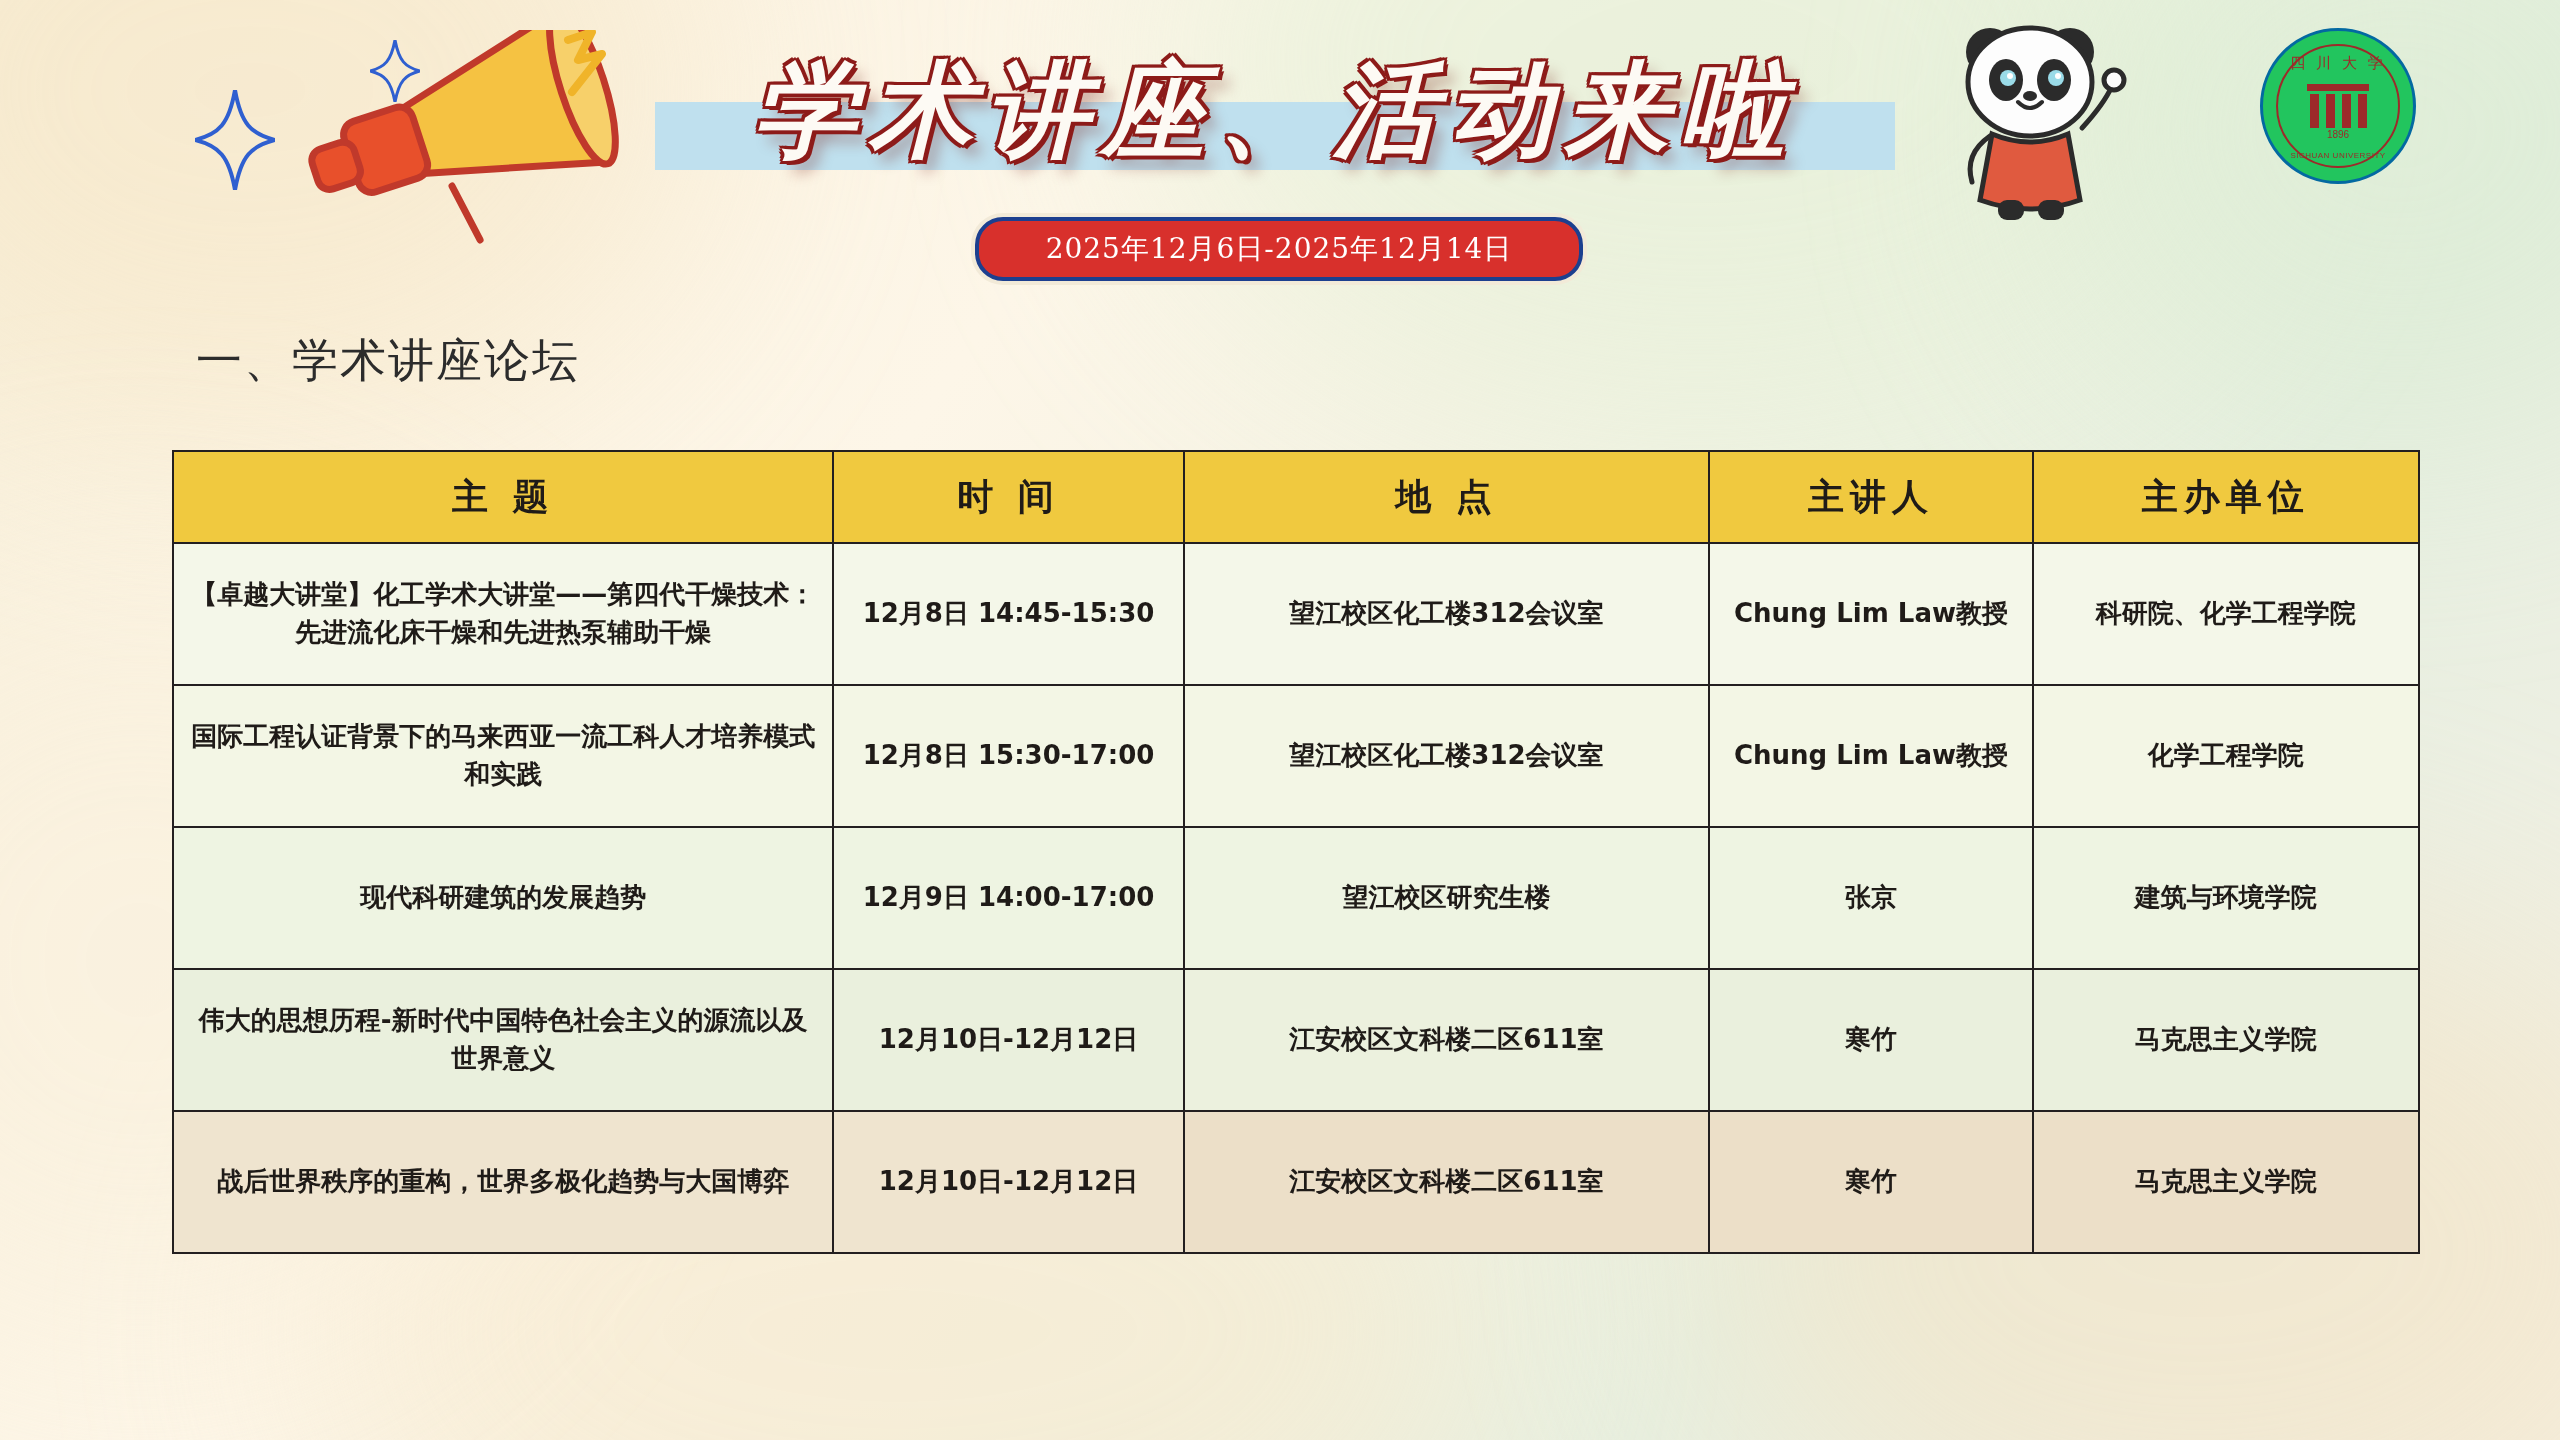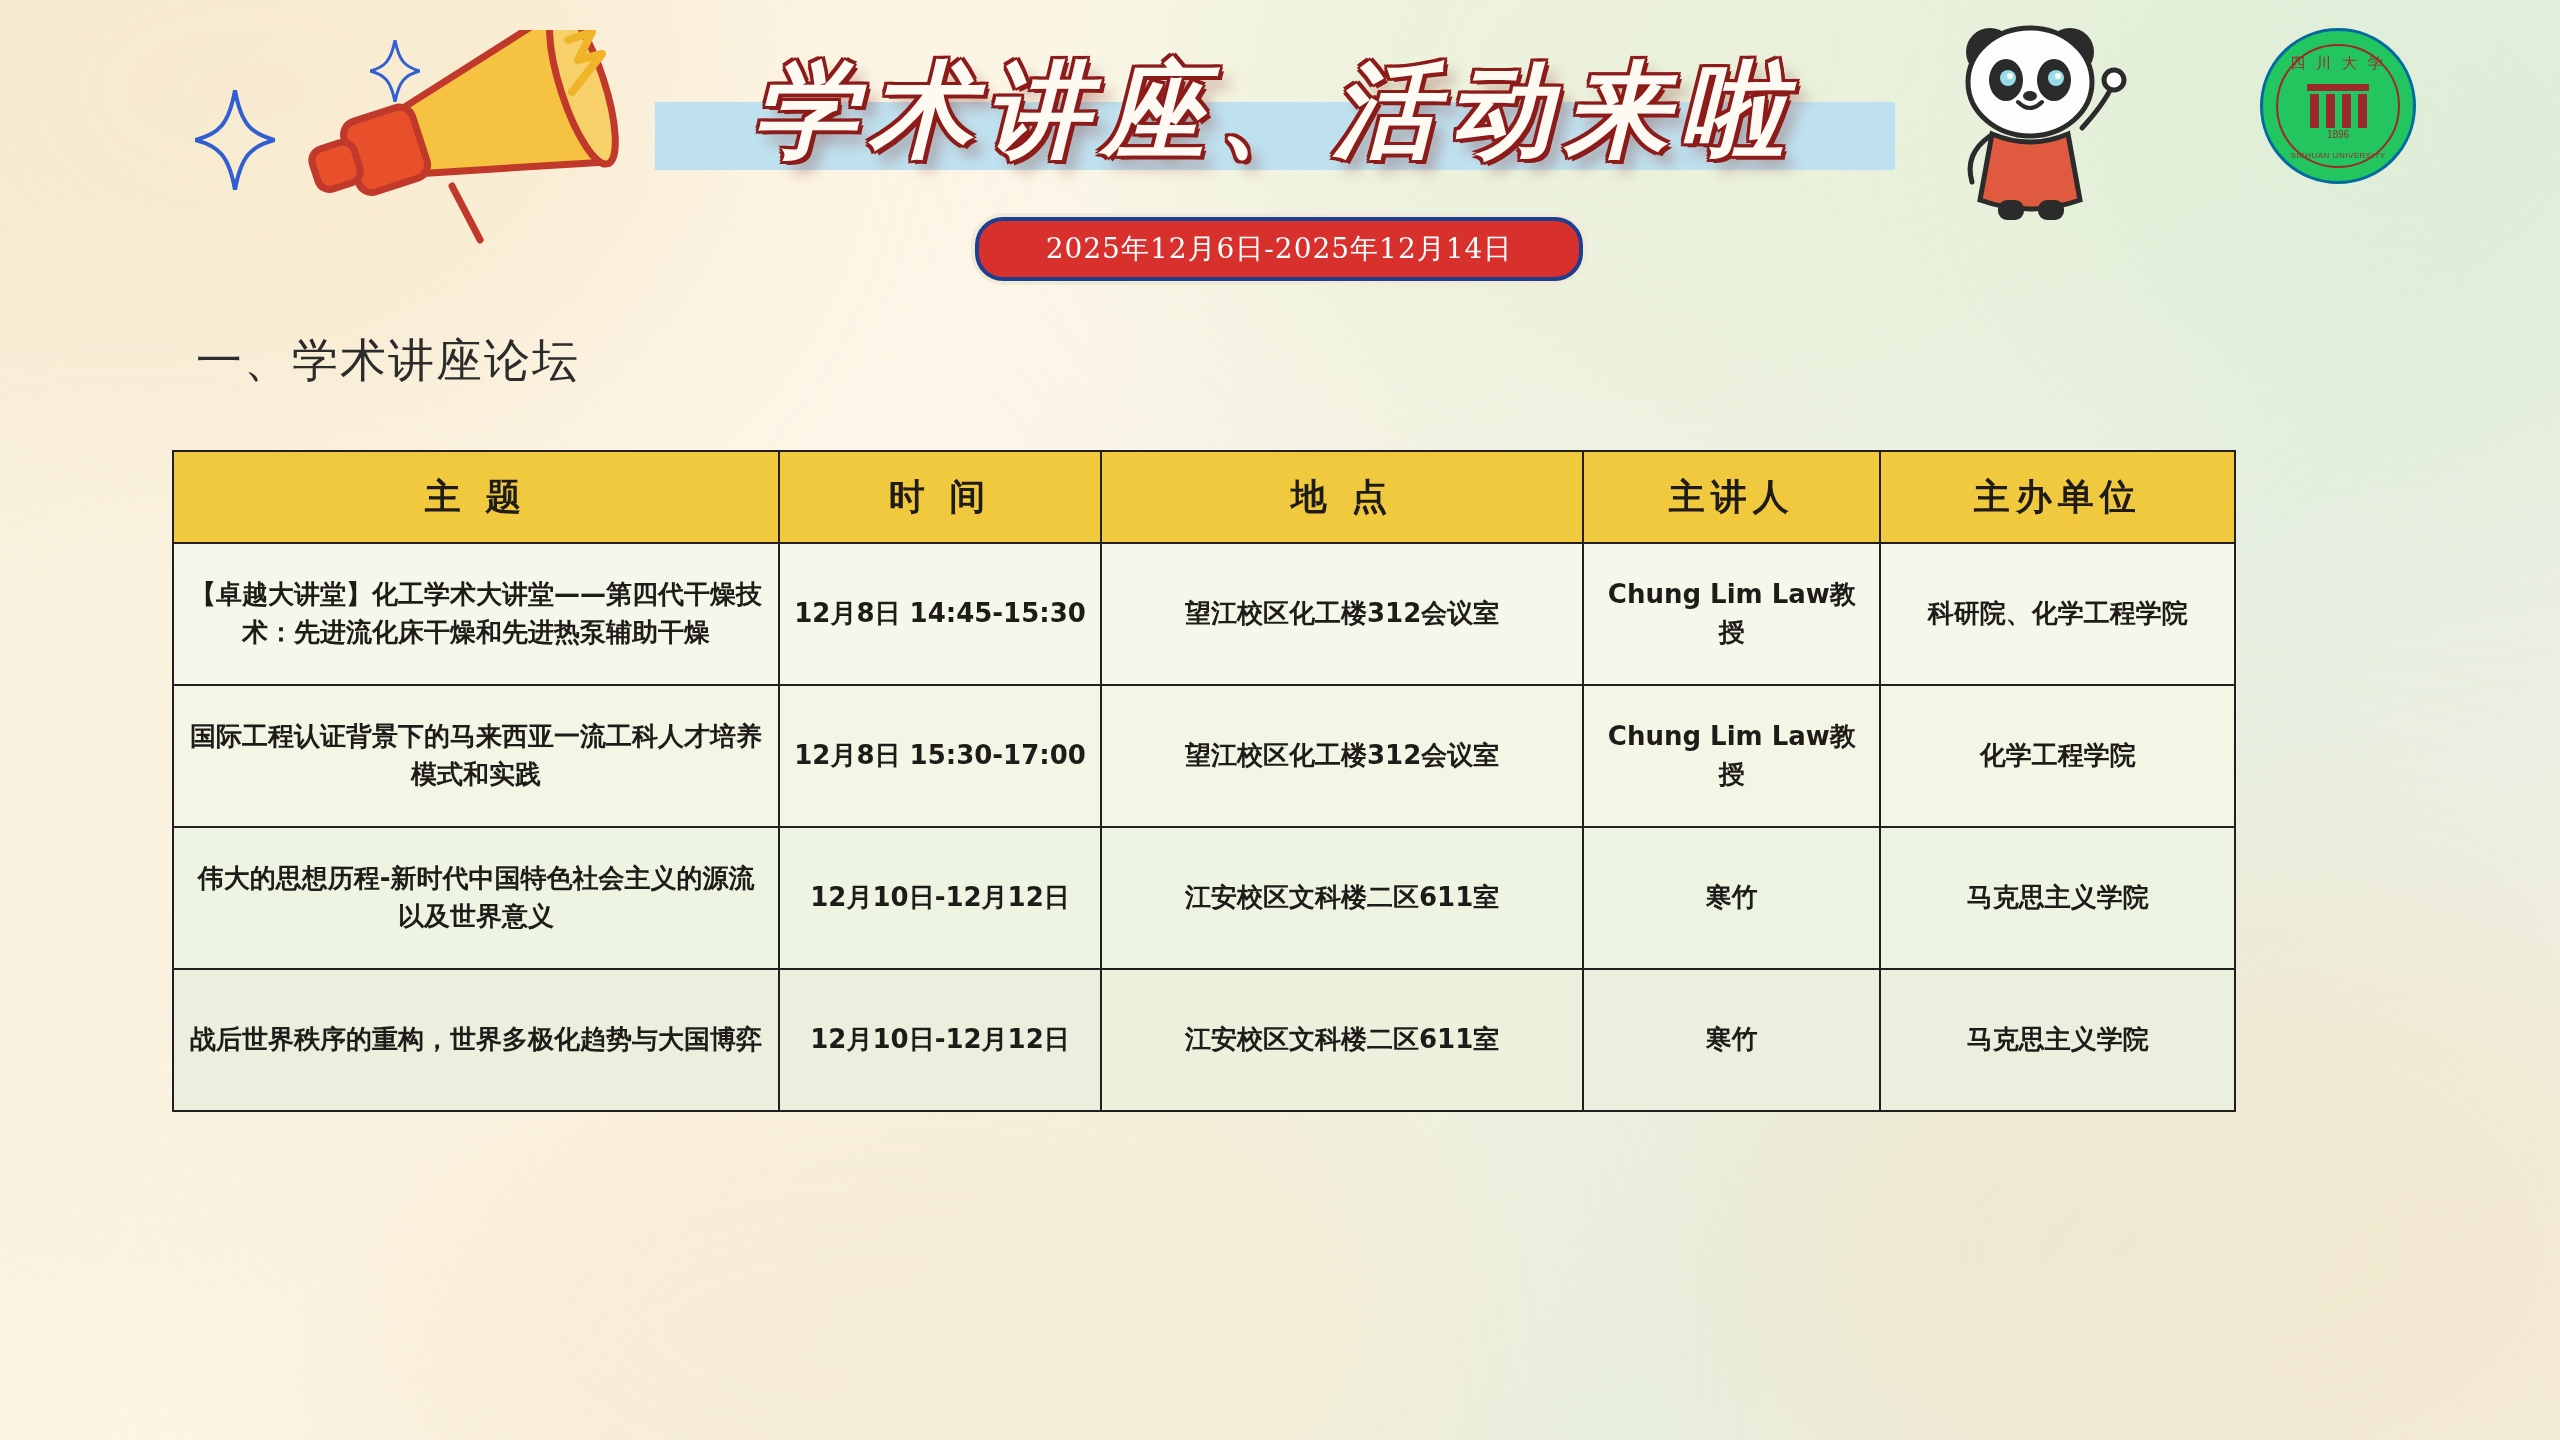--- a/index.html
+++ b/index.html
@@ -156,21 +156,21 @@
     color: #2c2c2c;
     font-family: "DejaVu Serif", serif;
     letter-spacing: 2px;
   }
 
   
   .table-wrap {
     position: absolute;
     left: 172px;
     top: 450px;
-    width: 2064px;
+    width: 2248px;
   }
   table.schedule {
     width: 100%;
     border-collapse: collapse;
     table-layout: fixed;
     font-family: "DejaVu Sans", sans-serif;
   }
   table.schedule th, table.schedule td {
     border: 2px solid #231f20;
     text-align: center;
@@ -322,20 +322,27 @@
           <td>科研院、化学工程学院</td>
         </tr>
         <tr>
           <td>国际工程认证背景下的马来西亚一流工科人才培养模式和实践</td>
           <td>12月8日 15:30-17:00</td>
           <td>望江校区化工楼312会议室</td>
           <td>Chung Lim Law教授</td>
           <td>化学工程学院</td>
         </tr>
         <tr>
+          <td>现代科研建筑的发展趋势</td>
+          <td>12月9日 14:00-17:00</td>
+          <td>望江校区研究生楼</td>
+          <td>张京</td>
+          <td>建筑与环境学院</td>
+        </tr>
+        <tr>
           <td>伟大的思想历程-新时代中国特色社会主义的源流以及世界意义</td>
           <td>12月10日-12月12日</td>
           <td>江安校区文科楼二区611室</td>
           <td>寒竹</td>
           <td>马克思主义学院</td>
         </tr>
         <tr>
           <td>战后世界秩序的重构，世界多极化趋势与大国博弈</td>
           <td>12月10日-12月12日</td>
           <td>江安校区文科楼二区611室</td>

